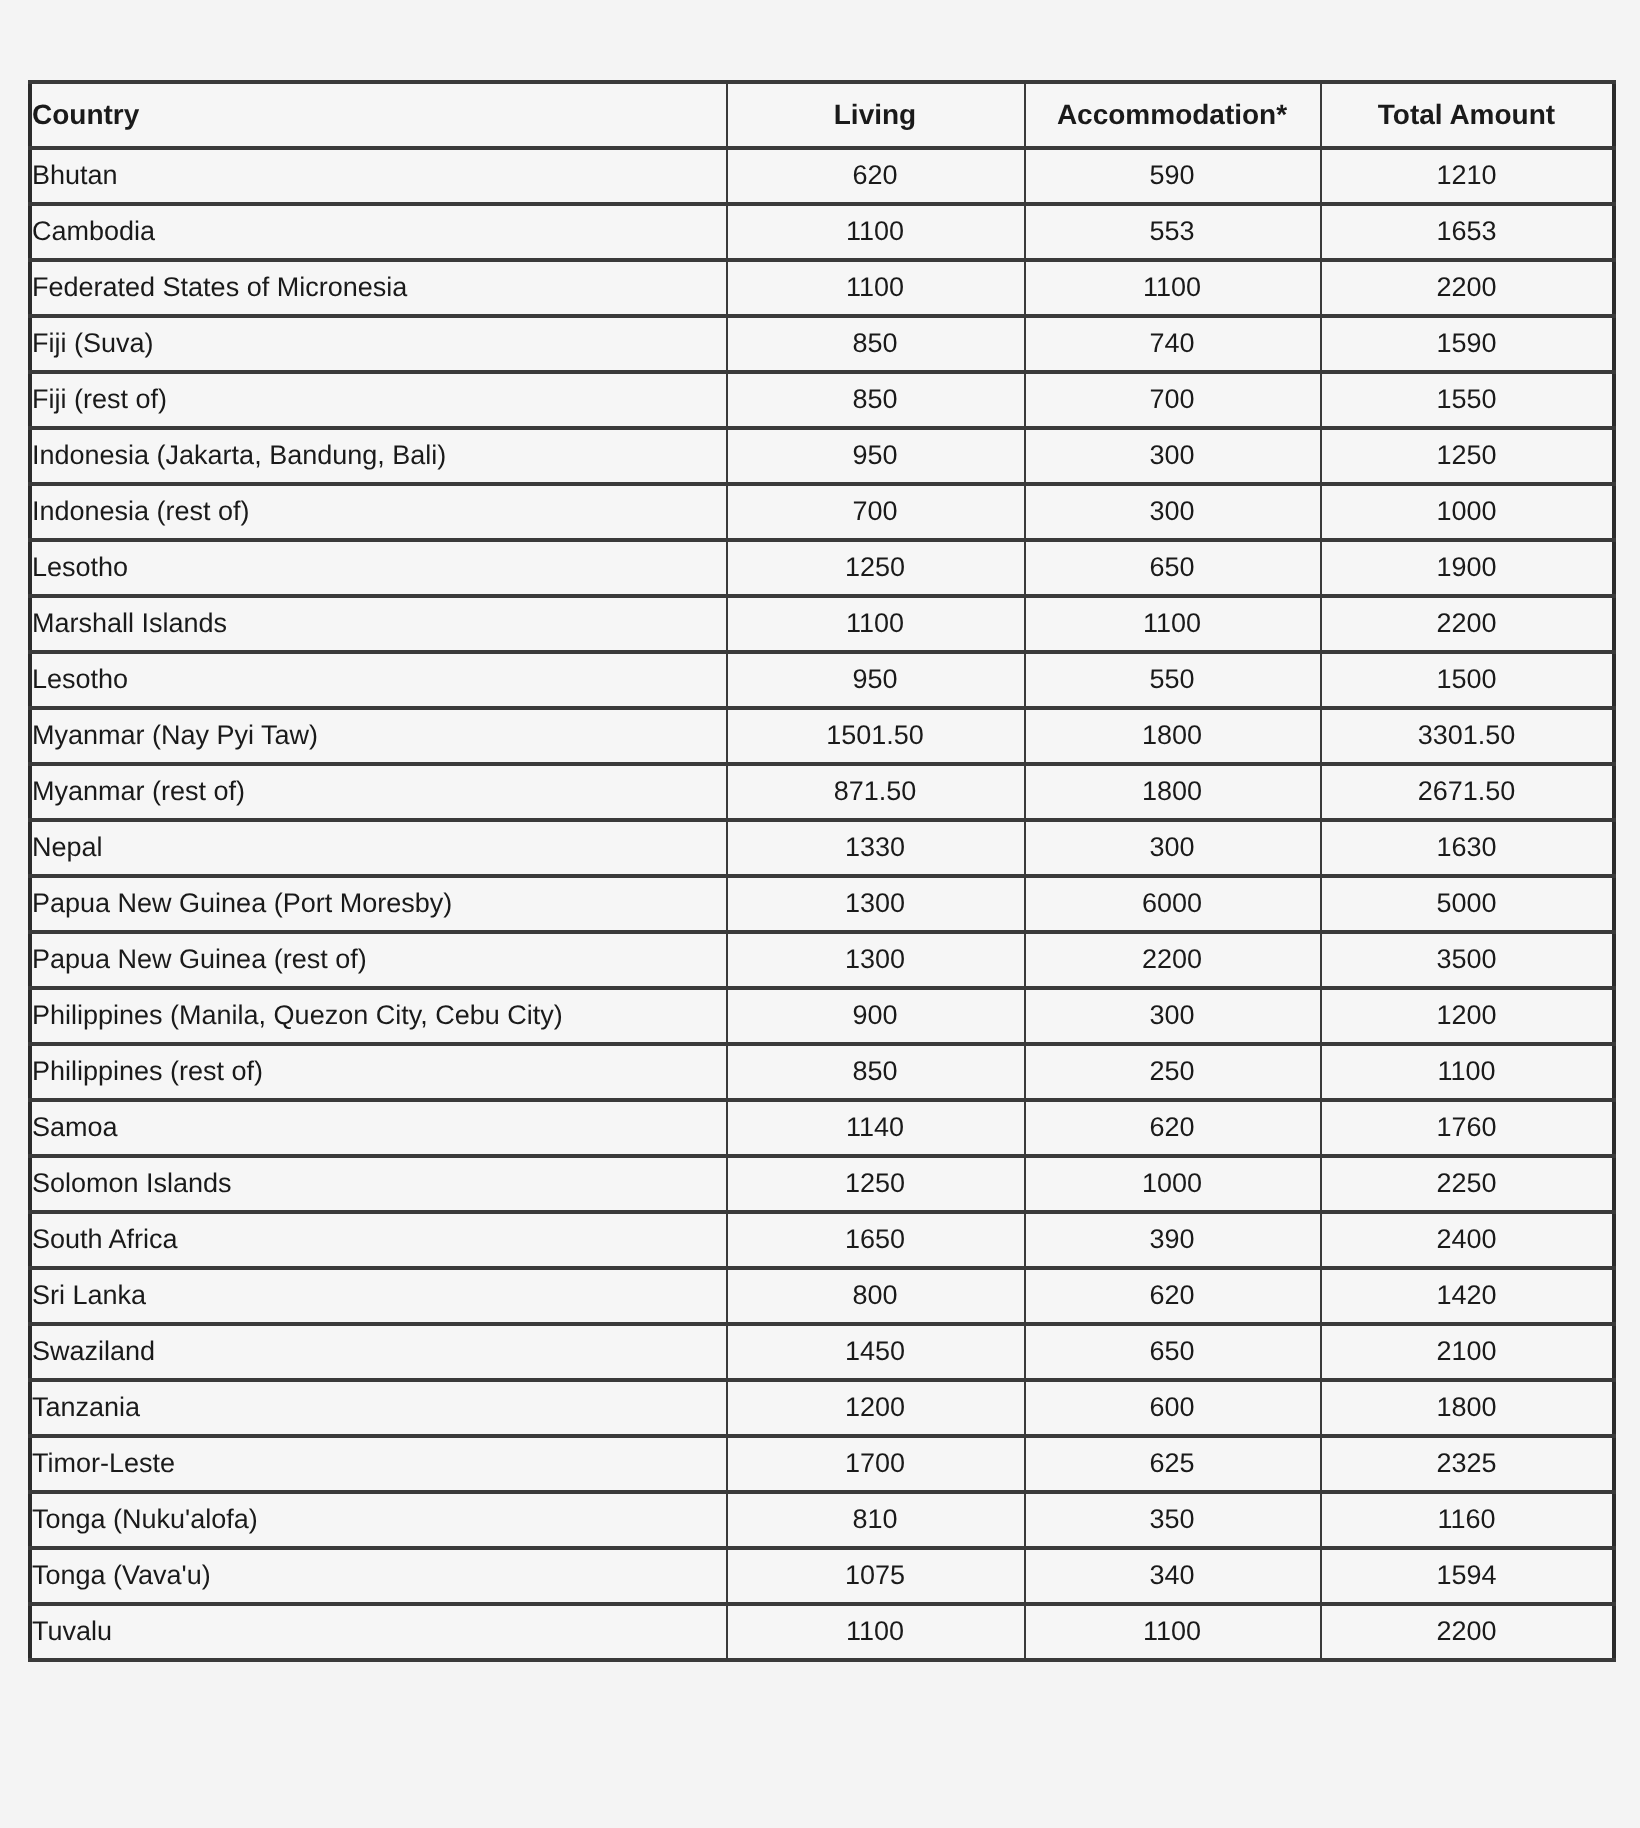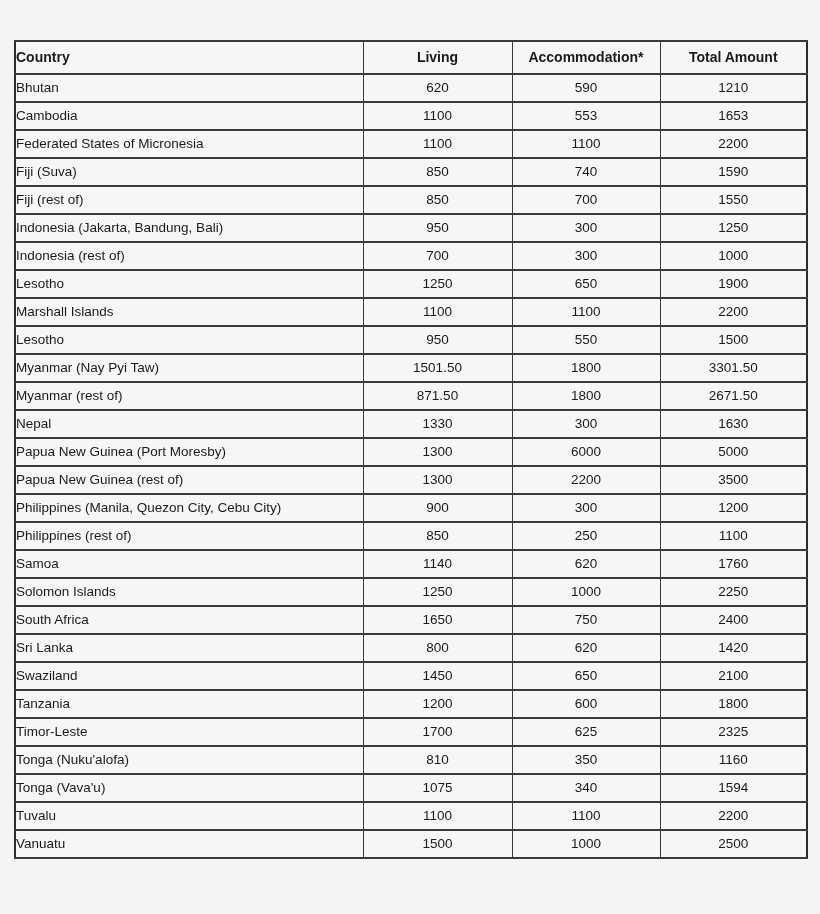--- a/index.html
+++ b/index.html
@@ -189,21 +189,21 @@
         </tr>
         <tr>
           <td class="cell-country">Solomon Islands</td>
           <td class="cell-num">1250</td>
           <td class="cell-num">1000</td>
           <td class="cell-num">2250</td>
         </tr>
         <tr>
           <td class="cell-country">South Africa</td>
           <td class="cell-num">1650</td>
-          <td class="cell-num">750</td>
+          <td class="cell-num">390</td>
           <td class="cell-num">2400</td>
         </tr>
         <tr>
           <td class="cell-country">Sri Lanka</td>
           <td class="cell-num">800</td>
           <td class="cell-num">620</td>
           <td class="cell-num">1420</td>
         </tr>
         <tr>
           <td class="cell-country">Swaziland</td>
@@ -233,22 +233,16 @@
           <td class="cell-country">Tonga (Vava'u)</td>
           <td class="cell-num">1075</td>
           <td class="cell-num">340</td>
           <td class="cell-num">1594</td>
         </tr>
         <tr>
           <td class="cell-country">Tuvalu</td>
           <td class="cell-num">1100</td>
           <td class="cell-num">1100</td>
           <td class="cell-num">2200</td>
-        </tr>
-        <tr>
-          <td class="cell-country">Vanuatu</td>
-          <td class="cell-num">1500</td>
-          <td class="cell-num">1000</td>
-          <td class="cell-num">2500</td>
         </tr>
       </tbody>
   </table>
 </div>
 
 </body></html>

